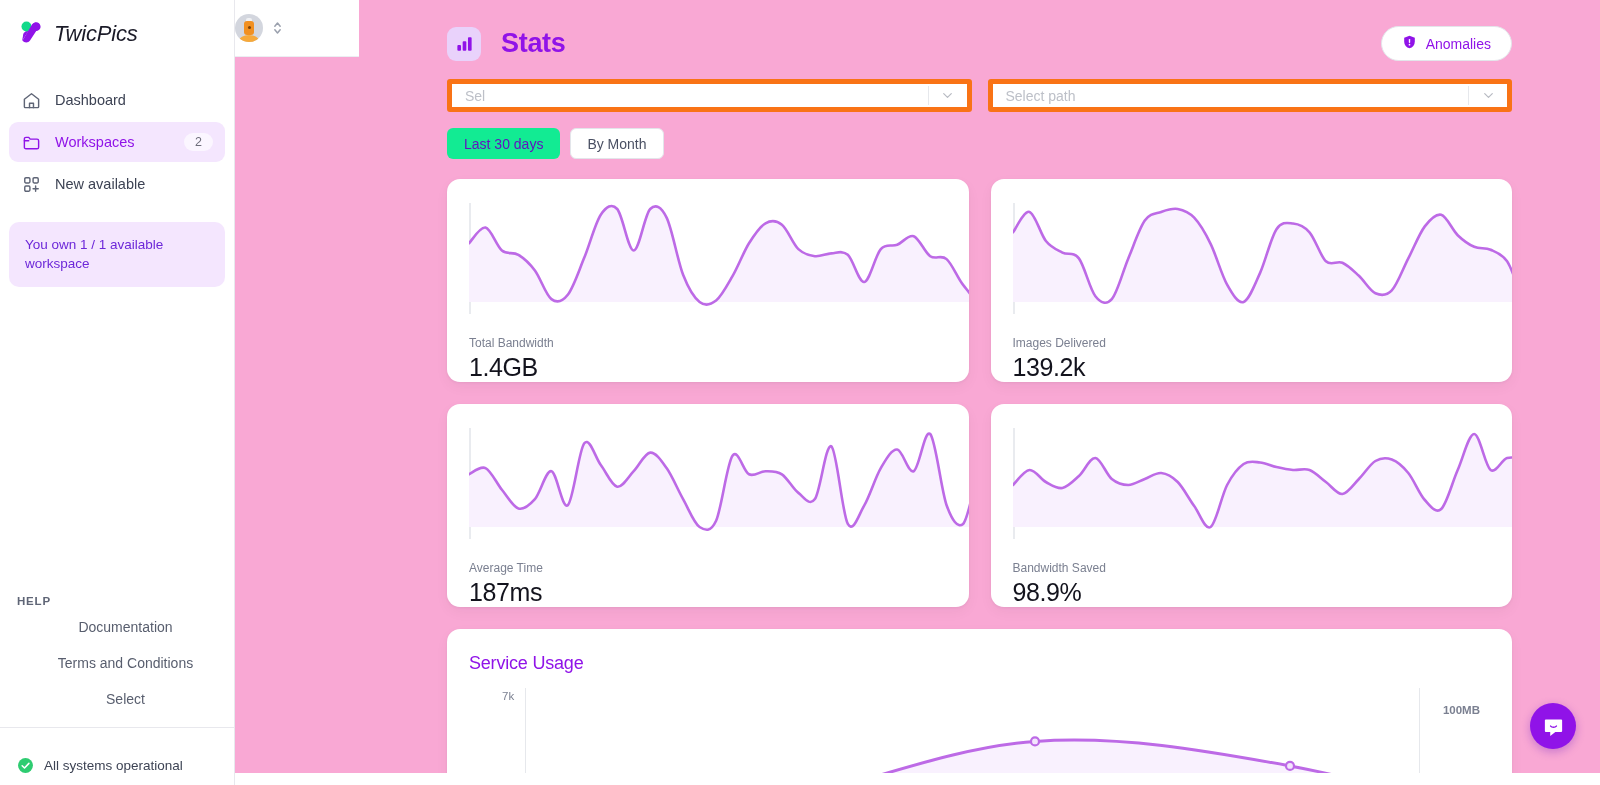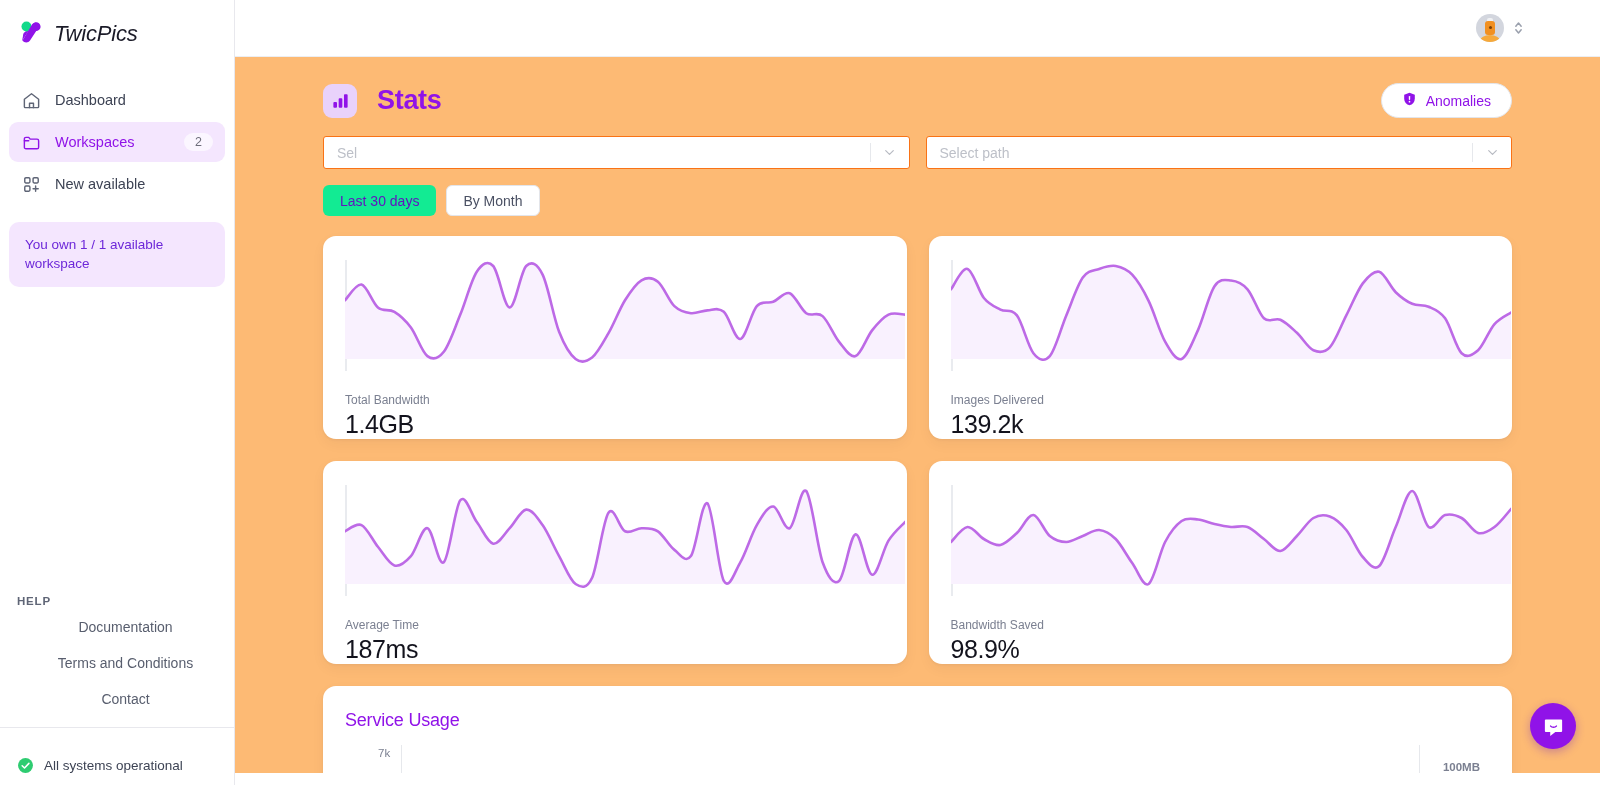--- a/index.html
+++ b/index.html
@@ -62,21 +62,21 @@
   .sidebar-footer {
     border-top: 1px solid #e8e8ed;
     padding: 17px 0 0 17px;
     display: flex; align-items: center; gap: 10px;
     height: 58px;
   }
   .status-dot-wrap { width: 17px; height: 17px; flex: 0 0 17px; }
   .status-text { font-size: 13.5px; color: #3d4354; }
 
   
-  .main { flex: 1 1 auto; height: 773px; display: flex; flex-direction: column; background: #fdba74; position: relative; }
+  .main { flex: 1 1 auto; height: 773px; display: flex; flex-direction: row; background: #f9a8d4; position: relative; }
   .topbar {
     height: 57px; background: #ffffff; border-bottom: 1px solid #eceef2;
     display: flex; align-items: center; justify-content: flex-end;
     padding-right: 76px; flex: 0 0 57px;
   }
   .user-chip { display: flex; align-items: center; gap: 9px; cursor: pointer; }
   .avatar {
     width: 28px; height: 28px; border-radius: 50%;
     background: #d3d6de; position: relative; overflow: hidden;
   }
@@ -99,21 +99,21 @@
     display: flex; align-items: center; gap: 9px;
     background: #ffffff; border: 1px solid #e3e5ea;
     border-radius: 20px; height: 35px; padding: 0 20px;
     color: #9013e8; font-size: 14px; cursor: pointer;
     font-family: "Liberation Sans", sans-serif;
   }
 
   .filters { display: flex; gap: 16px; margin-top: 18px; }
   .select-box {
     flex: 1 1 0; height: 33px; background: #ffffff;
-    border: 1px solid #f97316; border-radius: 3px;
+    border: 5px solid #f97316; border-radius: 3px;
     display: flex; align-items: center; cursor: pointer;
   }
   .select-placeholder { flex: 1 1 auto; padding-left: 13px; color: #bdc0c8; font-size: 14px; overflow: hidden; white-space: nowrap; }
   .select-sep { width: 1px; height: 19px; background: #e6e8ec; }
   .select-arrow { width: 38px; display: flex; align-items: center; justify-content: center; color: #b7bac2; }
 
   .range-tabs { display: flex; gap: 10px; margin-top: 16px; }
   .range-tab {
     height: 31px; border-radius: 6px; padding: 0 16px;
     display: flex; align-items: center; font-size: 14px; cursor: pointer;
@@ -210,21 +210,21 @@
 
     </nav>
 
     <div class="own-box">You own 1 / 1 available workspace</div>
 
     <div class="spacer"></div>
 
     <div class="help-title">HELP</div>
     <a class="help-link">Documentation</a>
     <a class="help-link">Terms and Conditions</a>
-    <a class="help-link">Contact</a>
+    <a class="help-link">Select</a>
 
     <div class="sidebar-footer">
       <span class="status-dot-wrap">
         <svg width="17" height="17" viewBox="0 0 24 24">
           <circle cx="12" cy="12" r="10.5" fill="#2ecc71"></circle>
           <path d="M7.3 12.3 L10.6 15.5 L16.8 9" fill="none" stroke="#ffffff" stroke-width="2.2" stroke-linecap="round" stroke-linejoin="round"></path>
         </svg>
       </span>
       <span class="status-text">All systems operational</span>
     </div>

